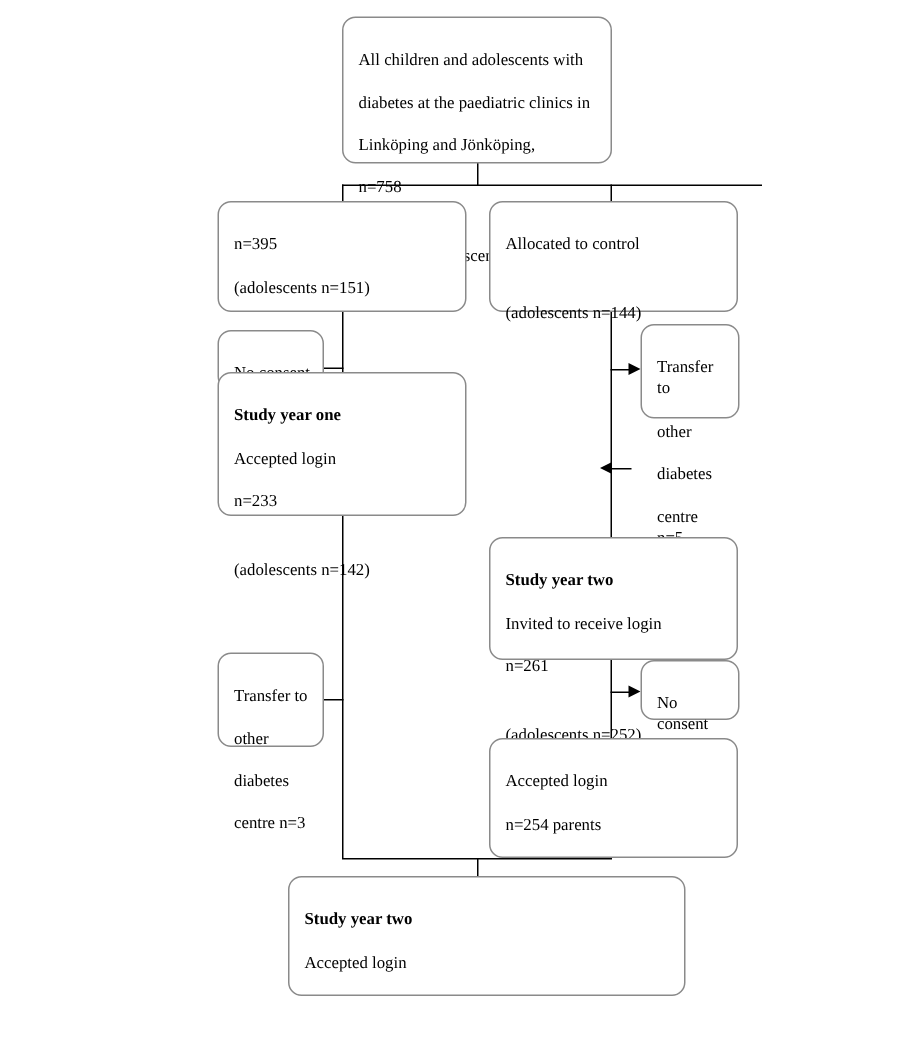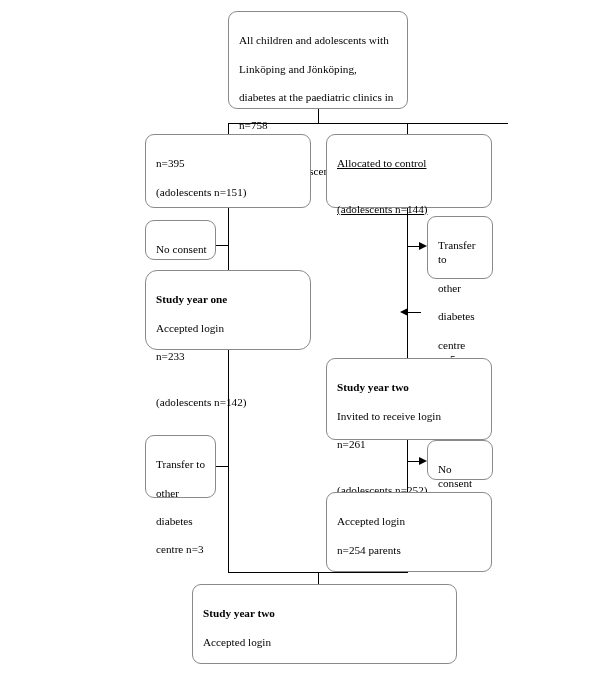--- a/index.html
+++ b/index.html
@@ -87,52 +87,52 @@
   <div class="arrow arrow-left" style="left:400px; top:308px;"></div>
 
   <div class="hline" style="left:216px; top:466px; width:13px;"></div>
   <div class="arrow arrow-left" style="left:208px; top:462px;"></div>
 
   <div class="hline" style="left:407px; top:461px; width:13px;"></div>
   <div class="arrow arrow-right" style="left:419px; top:457px;"></div>
 
   <div class="box" style="left:228px; top:11px; width:180px; height:98px;">
     <span class="ln">All children and adolescents with</span>
+    <span class="ln">diabetes at the paediatric clinics in</span>
     <span class="ln">Linköping and Jönköping,</span>
-    <span class="ln">diabetes at the paediatric clinics in</span>
     <span class="ln">n=758</span>
     <span class="gap"></span>
     <span class="ln">(of which adolescents n=295)</span>
   </div>
 
   <div class="box" style="left:145px; top:134px; width:166px; height:74px;">
     <span class="ln">n=395</span>
     <span class="ln">(adolescents n=151)</span>
   </div>
 
-  <div class="box" style="left:326px; top:134px; width:166px; height:74px;text-decoration:underline;">
+  <div class="box" style="left:326px; top:134px; width:166px; height:74px;">
     <span class="ln">Allocated to control</span>
     <span class="gap"></span>
     <span class="ln">(adolescents n=144)</span>
   </div>
 
   <div class="box" style="left:145px; top:220px; width:71px; height:40px;">
     <span class="ln">No consent</span>
     <span class="ln">n=11</span>
   </div>
 
   <div class="box" style="left:427px; top:216px; width:66px; height:63px;">
     <span class="ln">Transfer to</span>
     <span class="ln">other</span>
     <span class="ln">diabetes</span>
     <span class="ln">centre n=5</span>
   </div>
 
 
-  <div class="box" style="left:145px; top:270px; width:166px; height:80px;border-radius:12px;">
+  <div class="box" style="left:145px; top:248px; width:166px; height:96px;">
     <span class="ln hdr">Study year one</span>
     <span class="ln">Accepted login</span>
     <span class="ln">n=233</span>
     <span class="gap"></span>
     <span class="ln">(adolescents n=142)</span>
   </div>
 
   <div class="box" style="left:326px; top:358px; width:166px; height:82px;">
     <span class="ln hdr">Study year two</span>
     <span class="ln">Invited to receive login</span>

